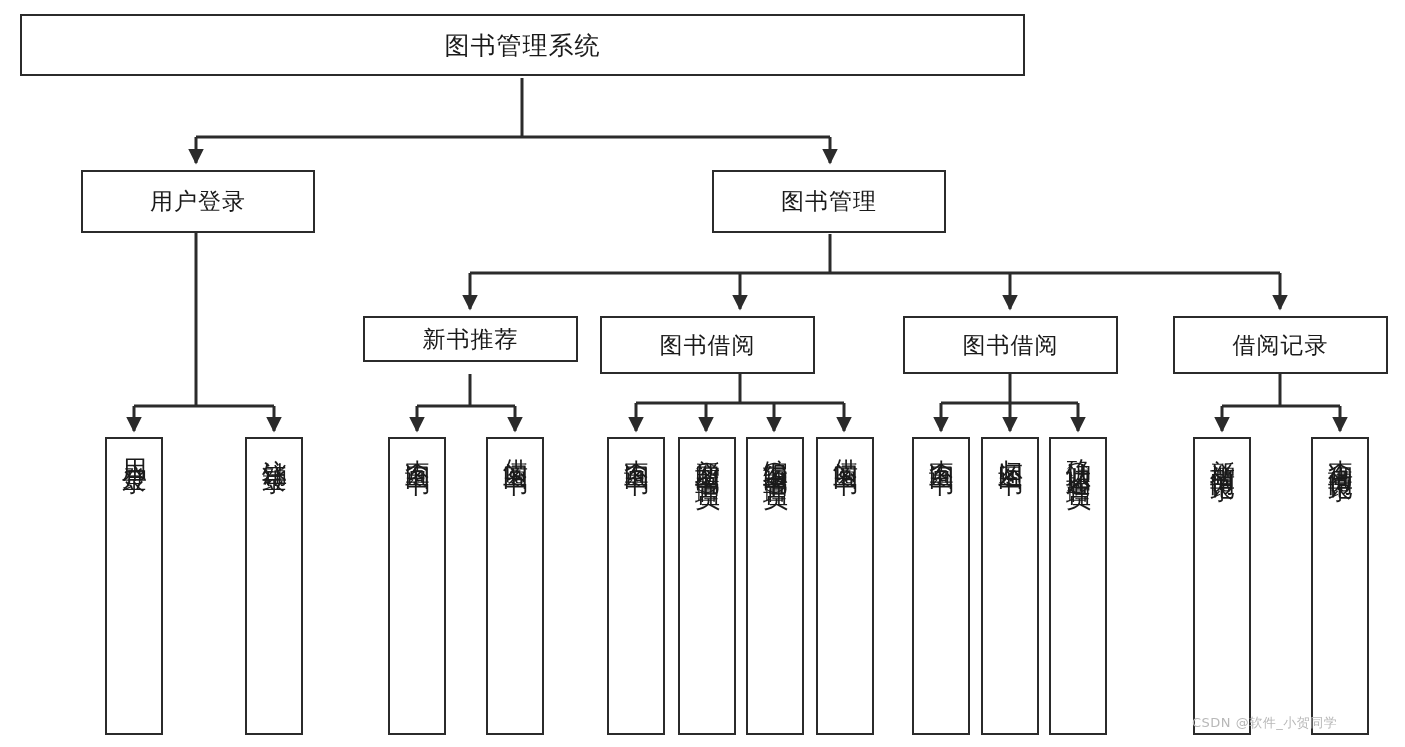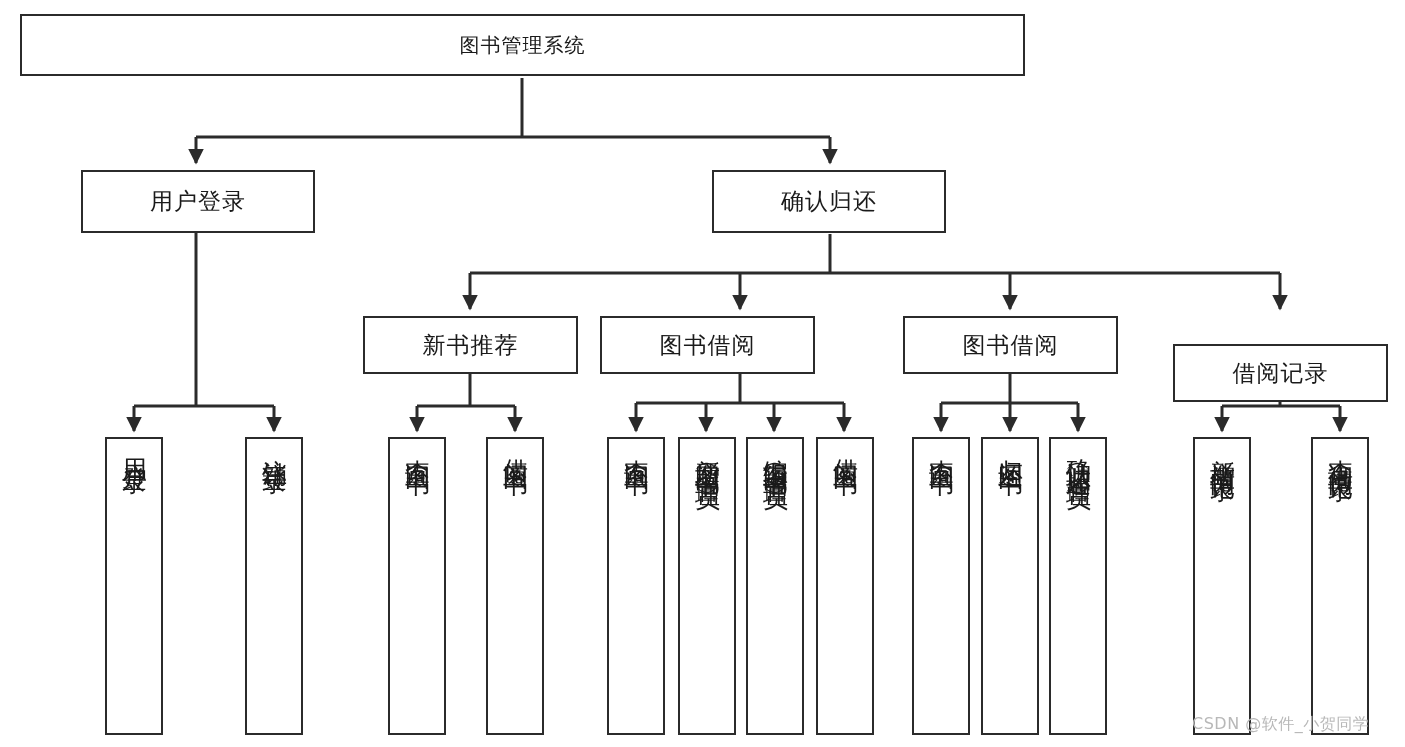--- a/index.html
+++ b/index.html
@@ -35,38 +35,38 @@
     display:block;
     text-align:center;
     line-height:1.0;
     white-space:nowrap;
   }
   
   .node.h .lbl{
     font-size:23px;
     letter-spacing:1px;
   }
-  .node.root .lbl{ font-size:20px; }
+  .node.root .lbl{ font-size:25px; }
   
   .node.v{
     align-items:flex-start;
     justify-content:center;
     padding-top:0;
   }
   .node.v .lbl{
     writing-mode:vertical-rl;
     text-orientation:upright;
     font-size:25px;
     line-height:1.12;
     letter-spacing:4px;
     white-space:normal;
   }
   .watermark{
     position:absolute;
-    font-size:16px;
+    font-size:13px;
     color:#b8b8b8;
     letter-spacing:0.5px;
     white-space:nowrap;
     user-select:none;
   }
 </style>
 </head>
 <body>
 
 <div id="canvas">
@@ -125,36 +125,36 @@
 
   <div class="node h root" style="left:20px; top:14px; width:1005px; height:62px;">
     <span class="lbl">图书管理系统</span>
   </div>
 
   <div class="node h" style="left:81px; top:170px; width:234px; height:63px;">
     <span class="lbl">用户登录</span>
   </div>
 
   <div class="node h" style="left:712px; top:170px; width:234px; height:63px;">
-    <span class="lbl">确认归还</span>
-  </div>
-
-  <div class="node h" style="left:363px; top:316px; width:215px; height:58px;">
+    <span class="lbl">图书管理</span>
+  </div>
+
+  <div class="node h" style="left:363px; top:316px; width:215px; height:46px;">
     <span class="lbl">新书推荐</span>
   </div>
 
   <div class="node h" style="left:600px; top:316px; width:215px; height:58px;">
     <span class="lbl">图书借阅</span>
   </div>
 
   <div class="node h" style="left:903px; top:316px; width:215px; height:58px;">
     <span class="lbl">图书借阅</span>
   </div>
 
-  <div class="node h" style="left:1173px; top:316px; width:215px; height:58px;margin-top:28px;">
+  <div class="node h" style="left:1173px; top:316px; width:215px; height:58px;">
     <span class="lbl">借阅记录</span>
   </div>
 
   <div class="node v" style="left:105px; top:437px; width:58px; height:298px;">
     <span class="lbl">用户登录</span>
   </div>
 
   <div class="node v" style="left:245px; top:437px; width:58px; height:298px;">
     <span class="lbl">注销登录</span>
   </div>

